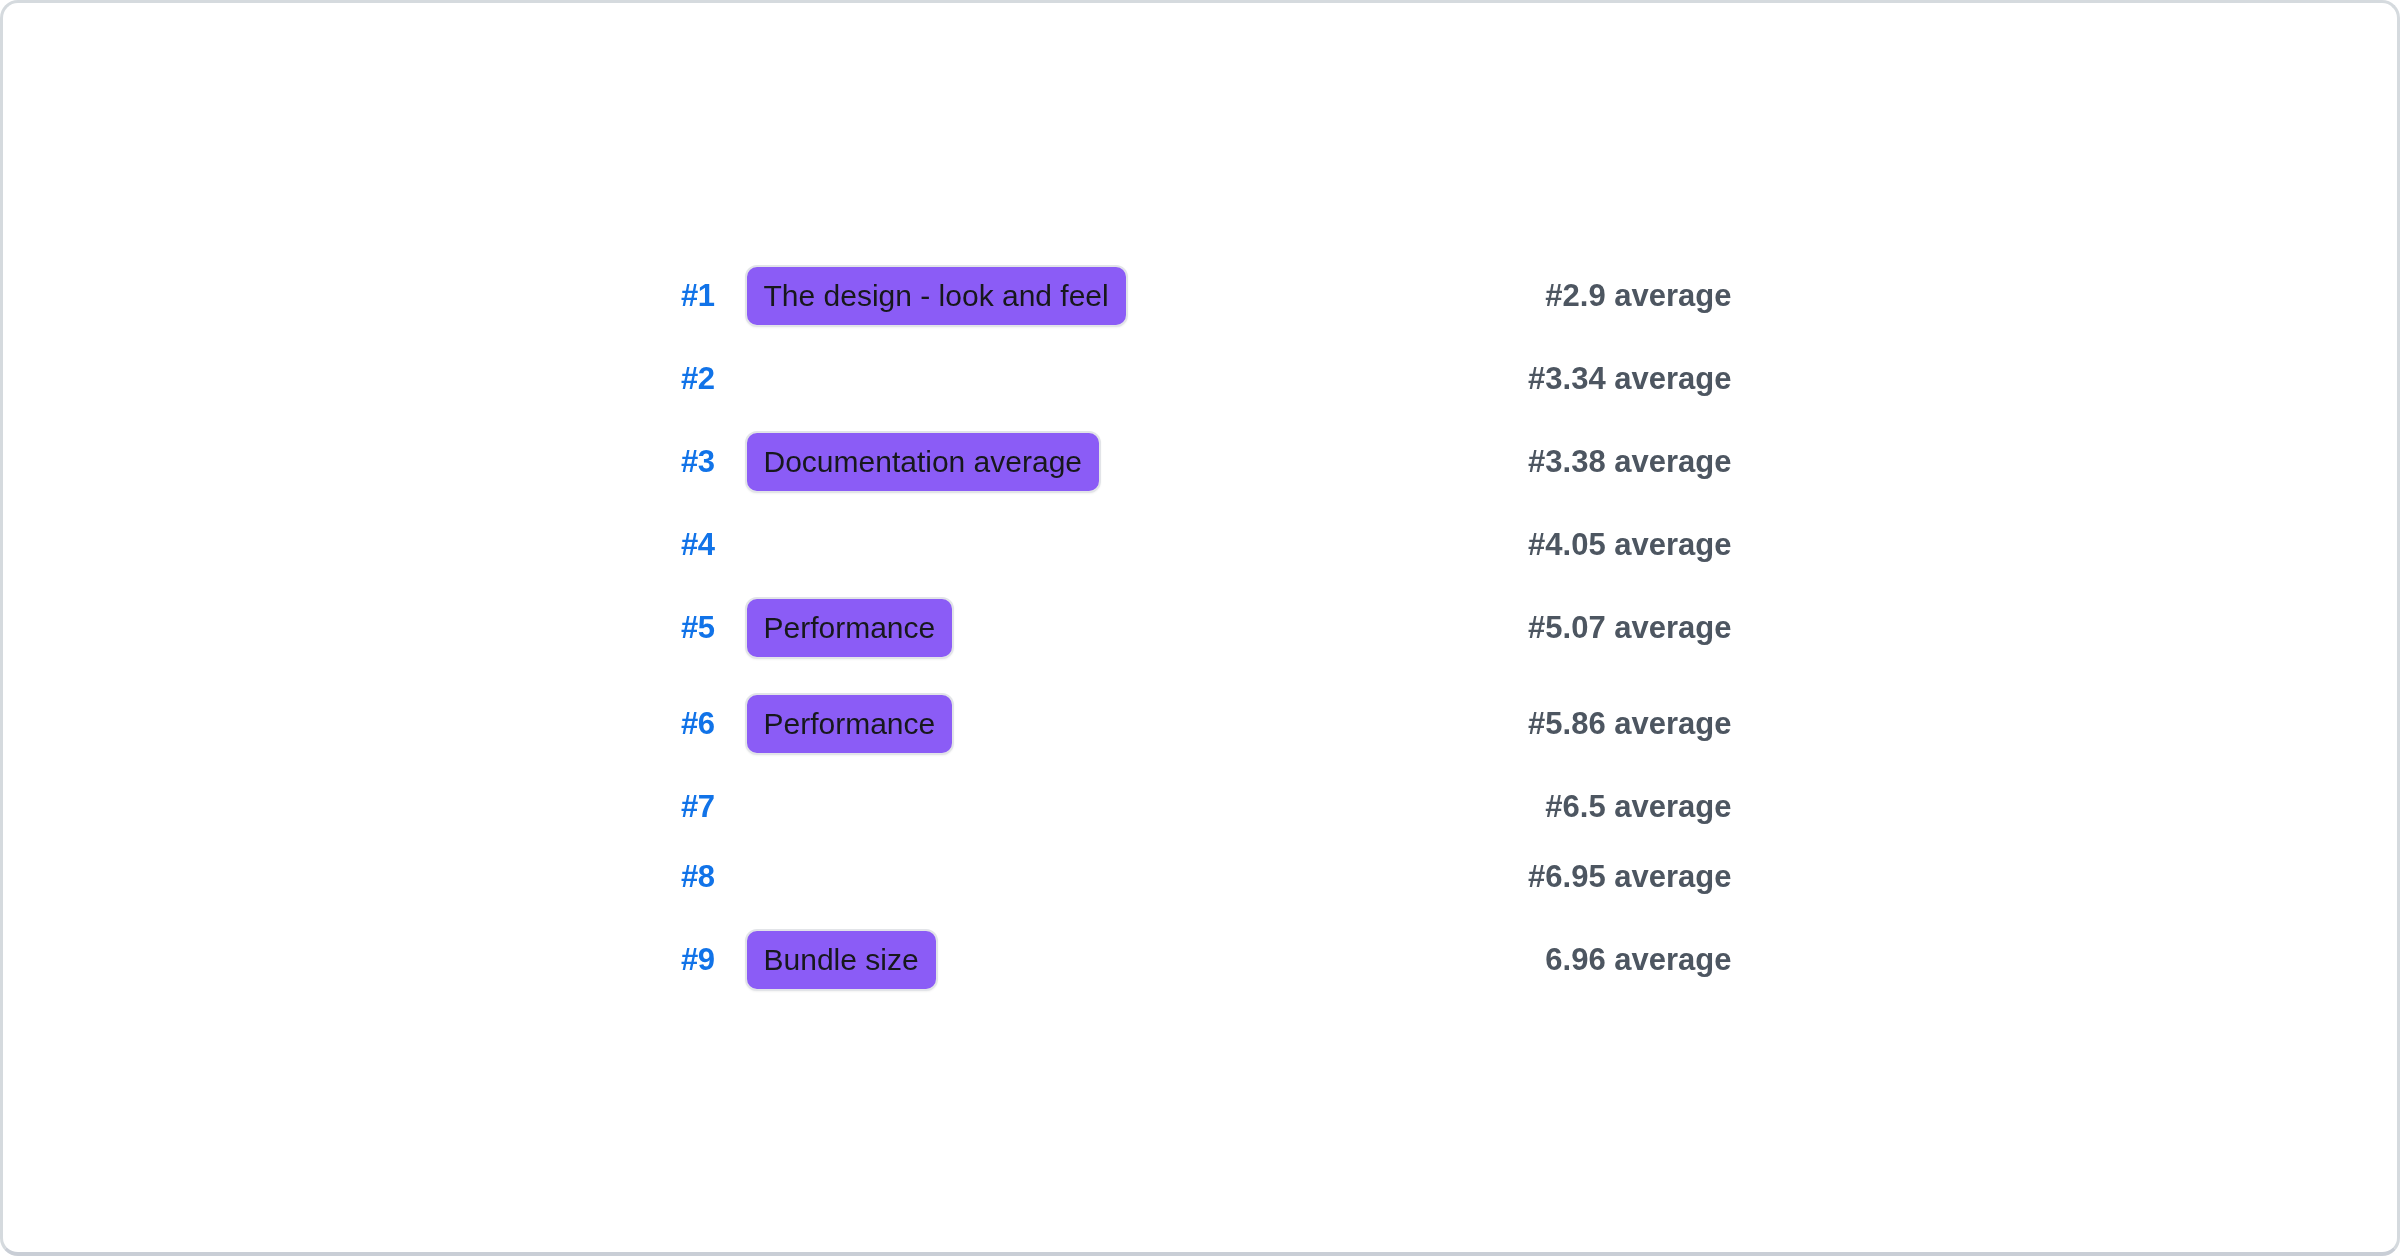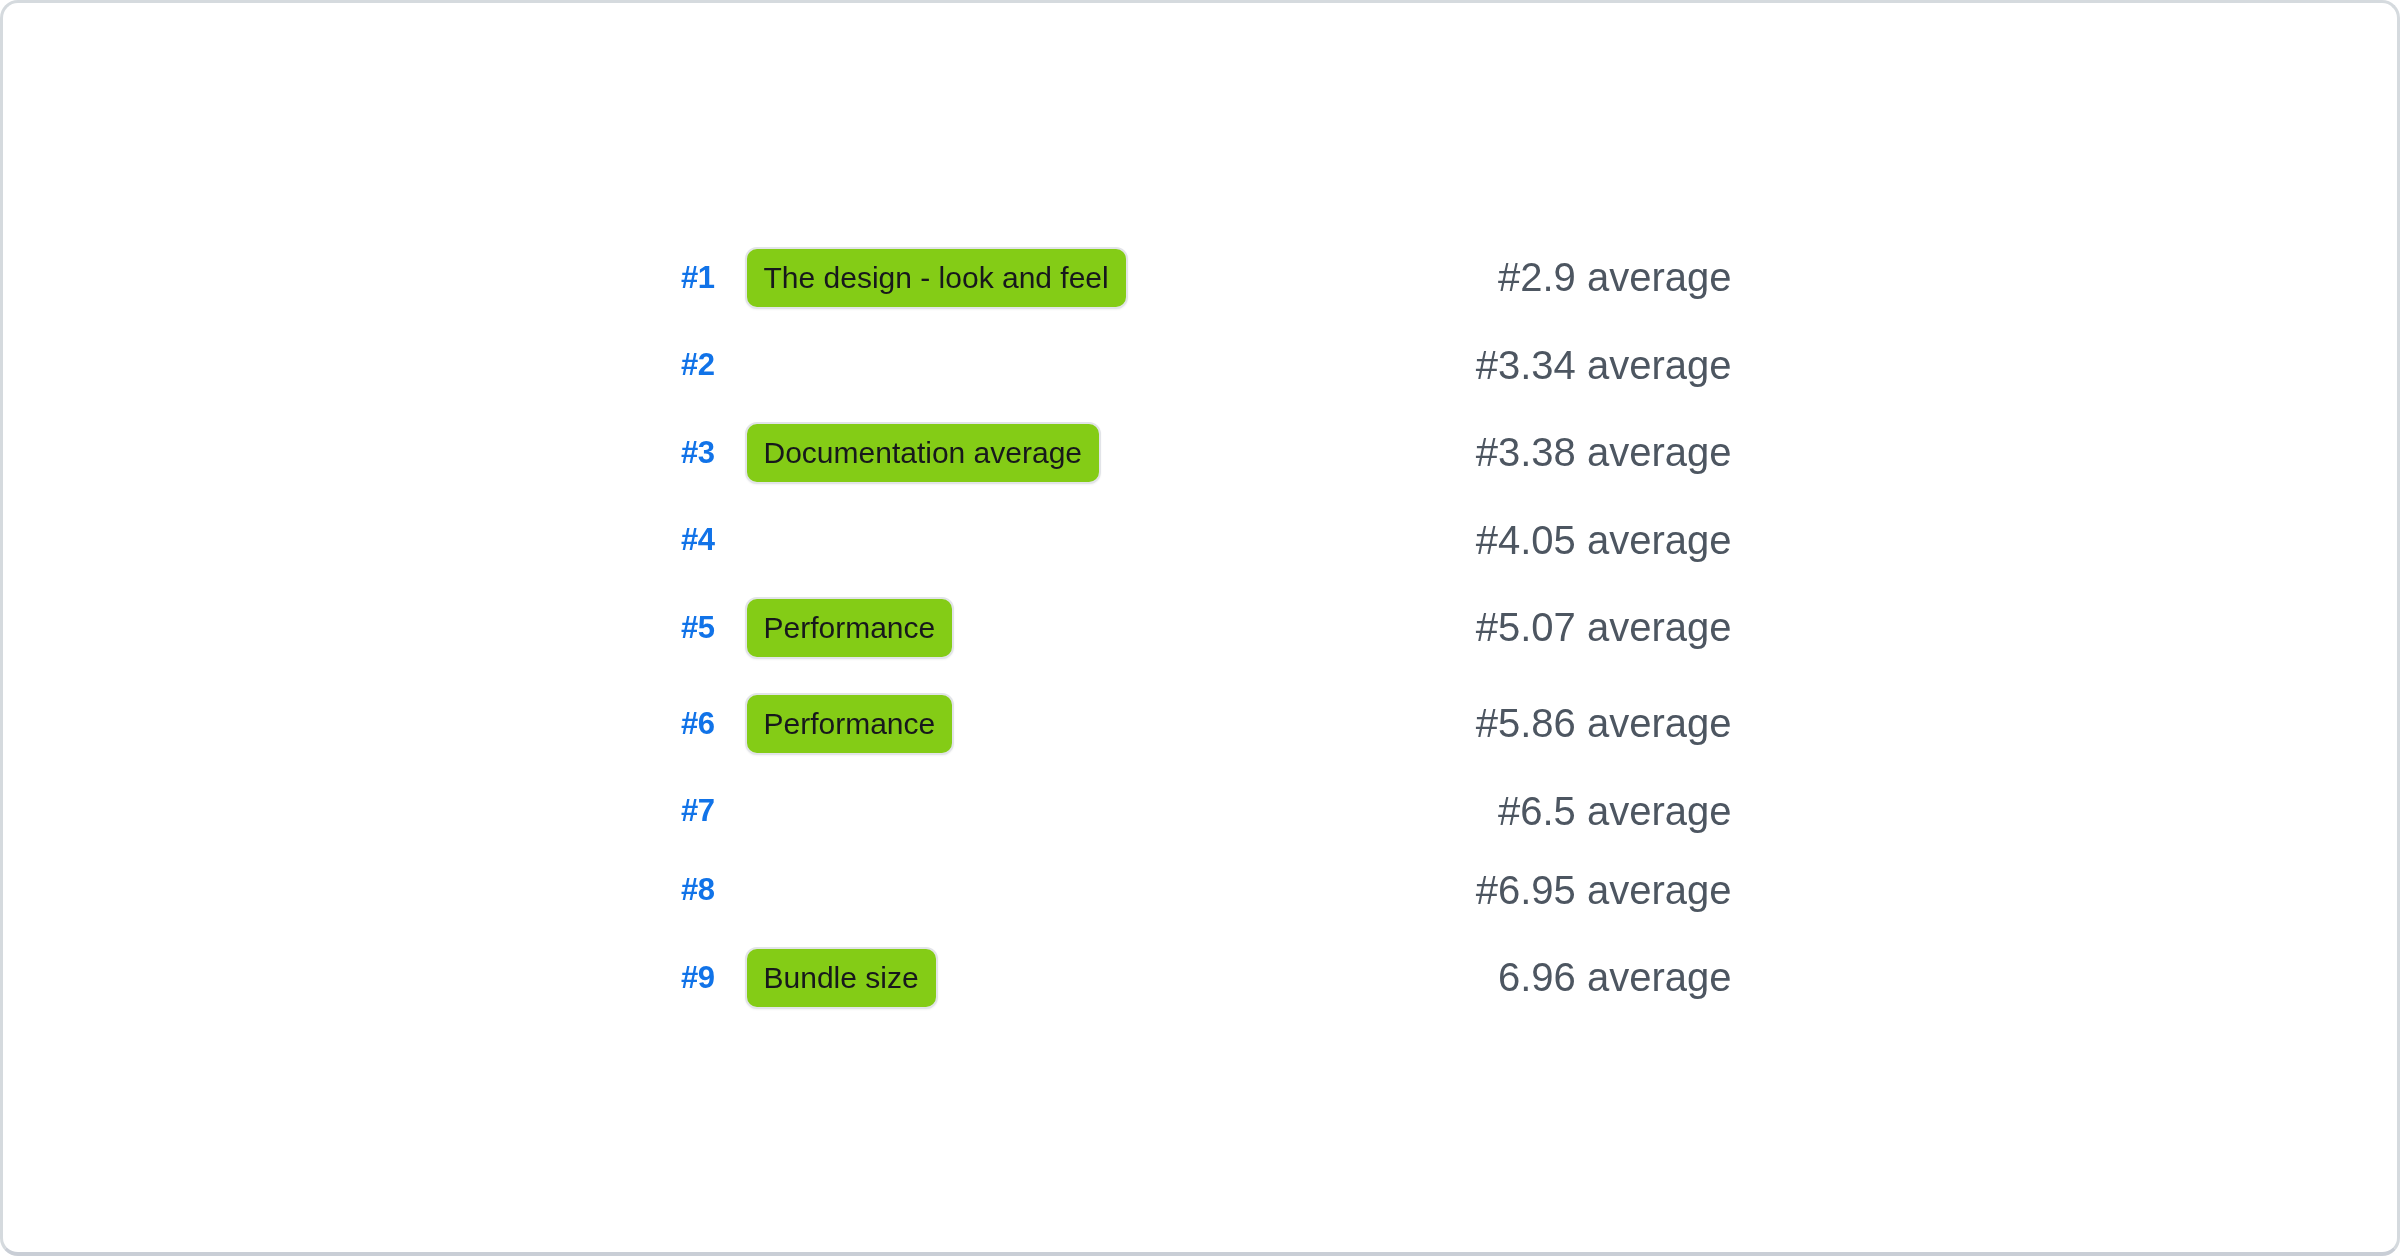--- a/index.html
+++ b/index.html
@@ -47,36 +47,37 @@
     font-weight:bold;
     color:var(--accent);
     letter-spacing:-0.5px;
   }
   .option-box{
     margin-left:30px;
     height:62px;
     display:flex;
     align-items:center;
     padding:0 17px;
-    background:#84cc16;
+    background:#8b5cf6;
     border:2px solid var(--box-border);
     border-radius:12px;
     box-shadow:0 1px 2px rgba(16,22,26,0.05);
   }
   .option-text{
     font-size:30px;
     font-weight:500;
     color:var(--label);
     white-space:nowrap;
   }
   .avg{
     margin-left:auto;
-    font-size:40px;
+    font-size:31px;
     color:var(--avg);
     white-space:nowrap;
+    font-weight:bold;
   }
 </style>
 </head>
 <body>
 
 <div class="card">
   <div class="list">
   <div class="row">
     <span class="rank">#1</span>
     <span class="option-box">

